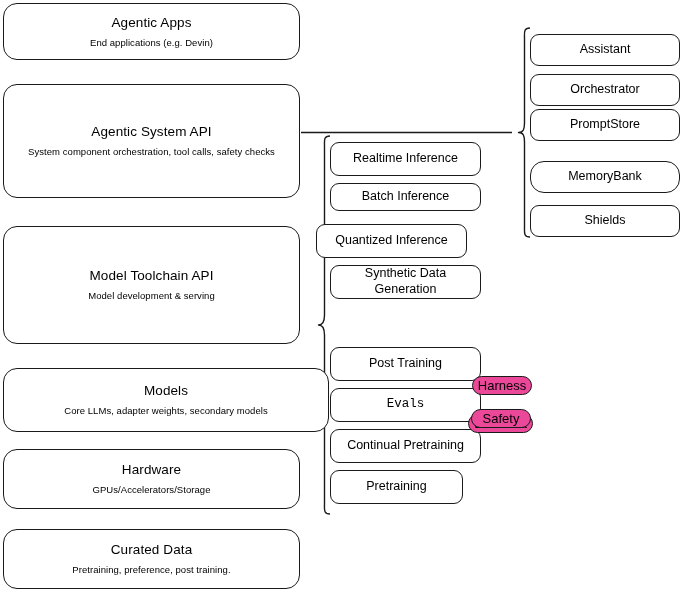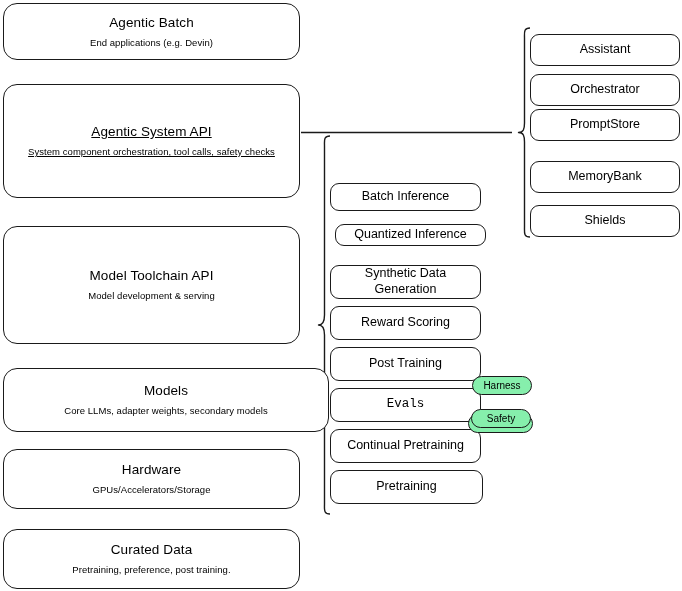--- a/index.html
+++ b/index.html
@@ -51,26 +51,26 @@
   .cap {
     border-radius: 9px;
     font-size: 12.5px;
     padding: 0 6px;
   }
   
   .badge {
     position: absolute;
     box-sizing: border-box;
     border: 1.4px solid #1a1a1a;
-    background: #86efac;
+    background: #ec4899;
     border-radius: 999px;
     display: flex;
     align-items: center;
     justify-content: center;
-    font-size: 10px;
+    font-size: 13px;
     line-height: 1;
     white-space: nowrap;
   }
   
   #wires {
     position: absolute;
     left: 0;
     top: 0;
     width: 682px;
     height: 591px;
@@ -104,25 +104,25 @@
     <path d="M 530 28
              C 523.5 28 524.5 32.5 524.5 38
              L 524.5 123
              C 524.5 129 523.5 132.5 518.5 132.5
              C 523.5 132.5 524.5 136 524.5 142
              L 524.5 227
              C 524.5 232.5 523.5 237 530 237"></path>
   </svg>
 
   <div class="node layer" style="left:3px; top:3px; width:297px; height:57px;">
-    <div class="title">Agentic Batch</div>
+    <div class="title">Agentic Apps</div>
     <div class="subtitle">End applications (e.g. Devin)</div>
   </div>
 
-  <div class="node layer" style="left:3px; top:84px; width:297px; height:114px;text-decoration:underline;">
+  <div class="node layer" style="left:3px; top:84px; width:297px; height:114px;">
     <div class="title">Agentic System API</div>
     <div class="subtitle">System component orchestration, tool calls, safety checks</div>
   </div>
 
   <div class="node layer" style="left:3px; top:226px; width:297px; height:118px;">
     <div class="title">Model Toolchain API</div>
     <div class="subtitle">Model development &amp; serving</div>
   </div>
 
   <div class="node layer" style="left:3px; top:368px; width:326px; height:64px;">
@@ -133,32 +133,32 @@
   <div class="node layer" style="left:3px; top:449px; width:297px; height:60px;">
     <div class="title">Hardware</div>
     <div class="subtitle">GPUs/Accelerators/Storage</div>
   </div>
 
   <div class="node layer" style="left:3px; top:529px; width:297px; height:60px;">
     <div class="title">Curated Data</div>
     <div class="subtitle">Pretraining, preference, post training.</div>
   </div>
 
+  <div class="node cap" style="left:330px; top:142px; width:151px; height:34px;">Realtime Inference</div>
   <div class="node cap" style="left:330px; top:183px; width:151px; height:28px;">Batch Inference</div>
-  <div class="node cap" style="left:335px; top:224px; width:151px; height:22px;">Quantized Inference</div>
+  <div class="node cap" style="left:316px; top:224px; width:151px; height:34px;">Quantized Inference</div>
   <div class="node cap" style="left:330px; top:265px; width:151px; height:34px;">Synthetic Data Generation</div>
-  <div class="node cap" style="left:330px; top:306px; width:151px; height:34px;">Reward Scoring</div>
   <div class="node cap" style="left:330px; top:347px; width:151px; height:34px;">Post Training</div>
   <div class="node cap" style="left:330px; top:388px; width:151px; height:34px;font-family:Liberation Mono, monospace;">Evals</div>
   <div class="node cap" style="left:330px; top:429px; width:151px; height:34px;">Continual Pretraining</div>
-  <div class="node cap" style="left:330px; top:470px; width:153px; height:34px;">Pretraining</div>
+  <div class="node cap" style="left:330px; top:470px; width:133px; height:34px;">Pretraining</div>
 
   <div class="badge" style="left:472px; top:376px; width:60px; height:19px;">Harness</div>
   <div class="badge" style="left:468px; top:414px; width:65px; height:19px;">EvalData</div>
   <div class="badge" style="left:471px; top:409px; width:60px; height:19px;">Safety</div>
 
   <div class="node cap" style="left:530px; top:34px; width:150px; height:32px;">Assistant</div>
   <div class="node cap" style="left:530px; top:74px; width:150px; height:32px;">Orchestrator</div>
   <div class="node cap" style="left:530px; top:109px; width:150px; height:32px;">PromptStore</div>
-  <div class="node cap" style="left:530px; top:161px; width:150px; height:32px;">MemoryBank</div>
+  <div class="node cap" style="left:530px; top:161px; width:150px; height:32px;border-radius:14px;">MemoryBank</div>
   <div class="node cap" style="left:530px; top:205px; width:150px; height:32px;text-align:right;">Shields</div>
 
 </div>
 
 </body></html>

